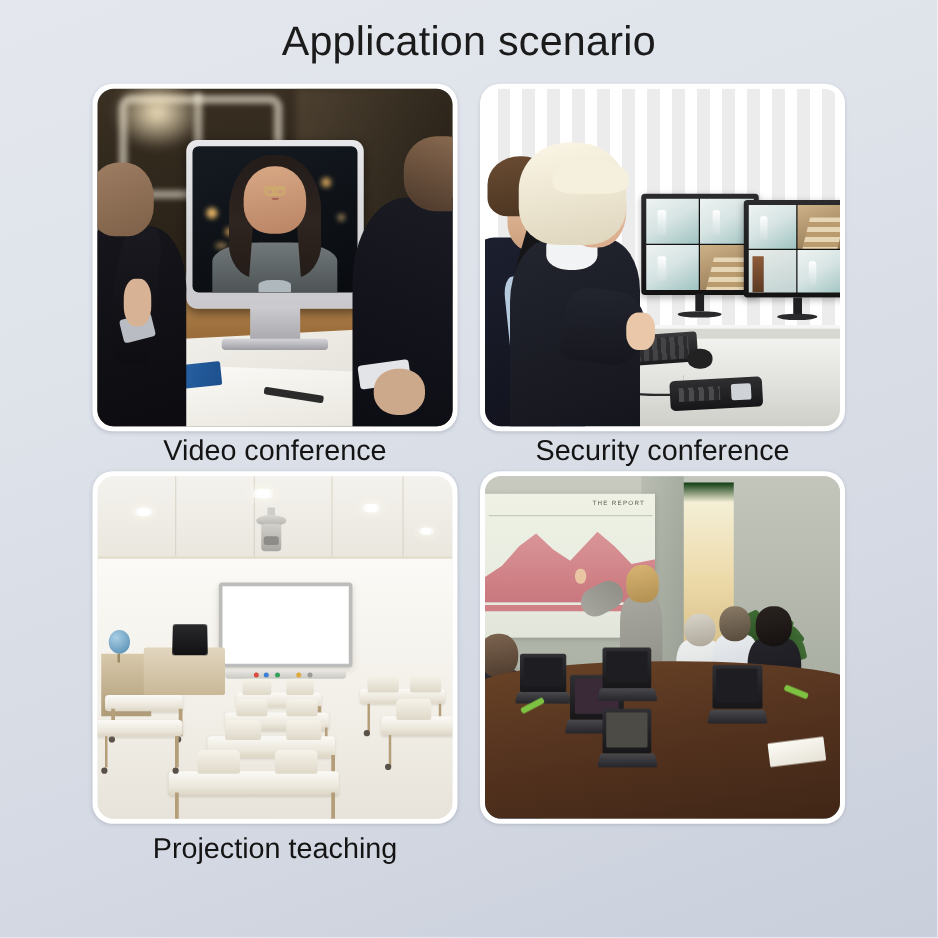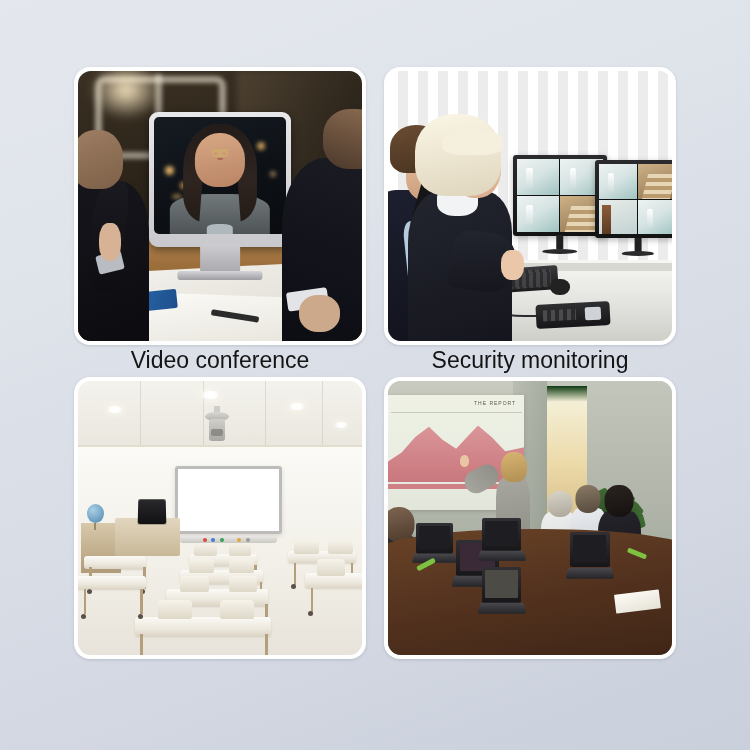--- a/index.html
+++ b/index.html
@@ -601,20 +601,21 @@
   .lc .highlighter {
     position:absolute; width:7%; height:1.8%;
     background:#7ec242; border-radius:2px;
   }
 </style>
 </head>
 <body>
 
 <div class="page">
 
+  <div class="page-title">Application scenario</div>
 
   <div class="grid">
 
     <div class="cell r1">
       <div class="card">
         <div class="photo vc">
           <div class="bgpanel"></div>
           <div class="bgwin"></div>
           <div class="bglight"></div>
 
@@ -713,21 +714,21 @@
             <div class="suit"></div>
             <div class="arm"></div>
             <div class="collar"></div>
             <div class="face"></div>
             <div class="hair"></div>
             <div class="fringe"></div>
             <div class="hand"></div>
           </div>
         </div>
       </div>
-      <div class="caption">Security monitoring</div>
+      <div class="caption">Security conference</div>
     </div>
 
     <div class="cell r2">
       <div class="card">
         <div class="photo pt">
           <div class="wall"></div>
           <div class="floor"></div>
           <div class="ceiling">
             <span class="ctile" style="left:22%"></span>
             <span class="ctile" style="left:44%"></span>
@@ -802,20 +803,21 @@
           <span class="caster" style="left:75%; top:74%;"></span>
           <div class="chair3" style="left:76%; top:58%; width:9%; height:5%;"></div>
           <div class="chair3" style="left:88%; top:58%; width:9%; height:5%;"></div>
 
           <div class="desk3" style="left:80%; top:70%; width:26%; height:5.5%;"></div>
           <span class="leg3" style="left:82%; top:75.5%; height:9%;"></span>
           <span class="caster" style="left:81%; top:84%;"></span>
           <div class="chair3" style="left:84%; top:65%; width:10%; height:6%;"></div>
         </div>
       </div>
+      <div class="caption">Projection teaching</div>
     </div>
 
     <div class="cell r2">
       <div class="card">
         <div class="photo lc">
           <div class="wallL"></div>
           <div class="wallR"></div>
           <div class="window"></div>
           <div class="column"></div>
 

